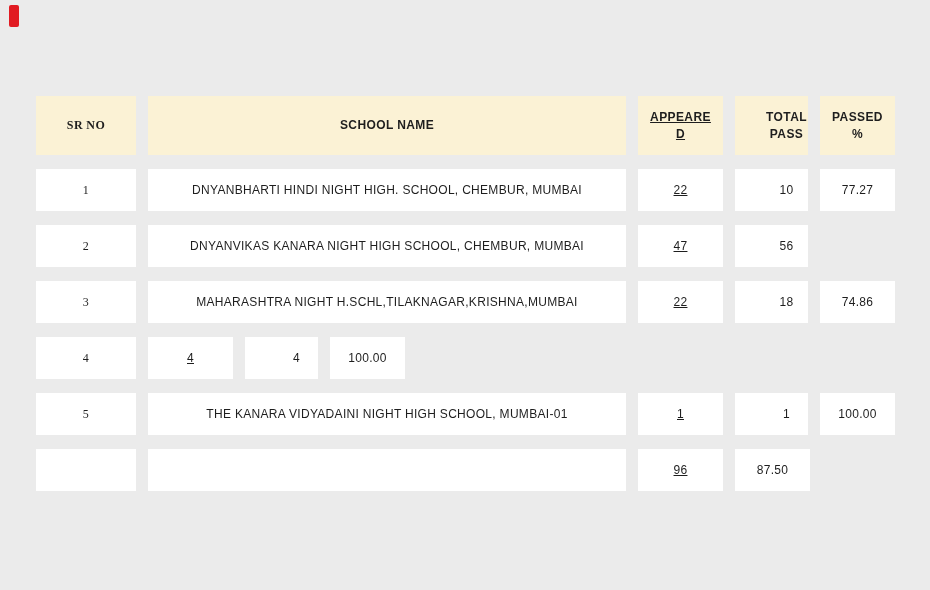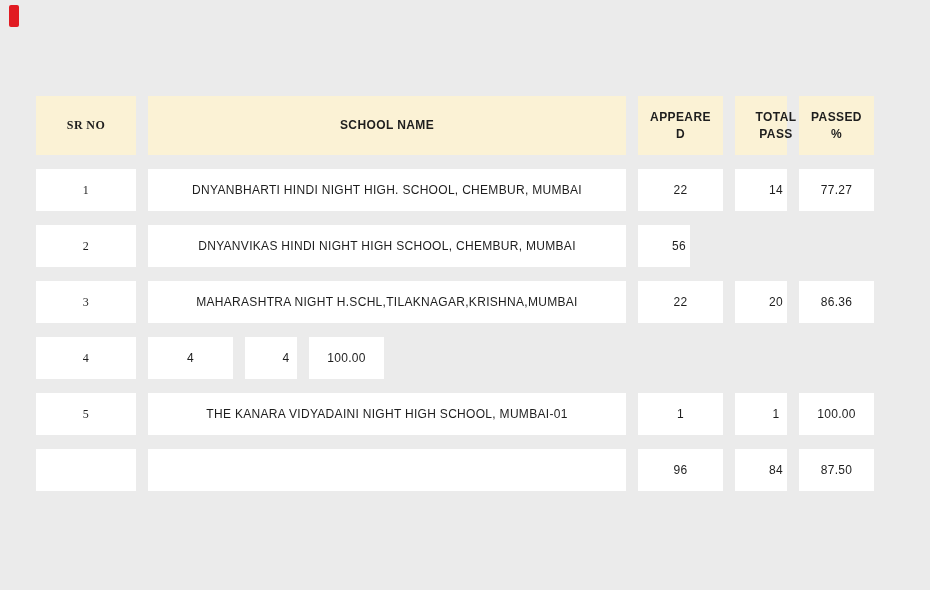--- a/index.html
+++ b/index.html
@@ -52,22 +52,22 @@
   .t-row.header .cell {
     background: #fbf2d5;
     height: 59px;
     font-weight: 700;
     letter-spacing: 0.4px;
     line-height: 17px;
     white-space: pre-line;
   }
   .c0 { width: 100px; font-family: Liberation Serif, serif; }
   .c1 { width: 478px; }
-  .c2 { width: 85px; }
-  .c3 { width: 52px; padding-left: 34px; }
+  .c2 { width: 85px; text-decoration: underline; }
+  .c3 { width: 73px; padding-left: 34px; }
   .c4 { width: 75px; }
 </style>
 </head>
 <body>
 
 <div class="red-marker"></div>
 
 <div class="report-table">
 
   <div class="t-row header">
@@ -78,36 +78,37 @@
     <div class="cell c3">TOTAL
 PASS</div>
     <div class="cell c4">PASSED
 %</div>
   </div>
 
   <div class="t-row">
     <div class="cell c0">1</div>
     <div class="cell c1">DNYANBHARTI HINDI NIGHT HIGH. SCHOOL, CHEMBUR, MUMBAI</div>
     <div class="cell c2">22</div>
-    <div class="cell c3">14</div>
+    <div class="cell c3">10</div>
     <div class="cell c4">77.27</div>
   </div>
 
   <div class="t-row">
     <div class="cell c0">2</div>
-    <div class="cell c1">DNYANVIKAS HINDI NIGHT HIGH SCHOOL, CHEMBUR, MUMBAI</div>
+    <div class="cell c1">DNYANVIKAS KANARA NIGHT HIGH SCHOOL, CHEMBUR, MUMBAI</div>
+    <div class="cell c2">47</div>
     <div class="cell c3">56</div>
   </div>
 
   <div class="t-row">
     <div class="cell c0">3</div>
     <div class="cell c1">MAHARASHTRA NIGHT H.SCHL,TILAKNAGAR,KRISHNA,MUMBAI</div>
     <div class="cell c2">22</div>
-    <div class="cell c3">20</div>
-    <div class="cell c4">86.36</div>
+    <div class="cell c3">18</div>
+    <div class="cell c4">74.86</div>
   </div>
 
   <div class="t-row">
     <div class="cell c0">4</div>
     <div class="cell c2">4</div>
     <div class="cell c3">4</div>
     <div class="cell c4">100.00</div>
   </div>
 
   <div class="t-row">
@@ -115,17 +116,16 @@
     <div class="cell c1">THE KANARA VIDYADAINI NIGHT HIGH SCHOOL, MUMBAI-01</div>
     <div class="cell c2">1</div>
     <div class="cell c3">1</div>
     <div class="cell c4">100.00</div>
   </div>
 
   <div class="t-row">
     <div class="cell c0"></div>
     <div class="cell c1"></div>
     <div class="cell c2">96</div>
-    <div class="cell c3">84</div>
     <div class="cell c4">87.50</div>
   </div>
 
 </div>
 
 </body></html>

